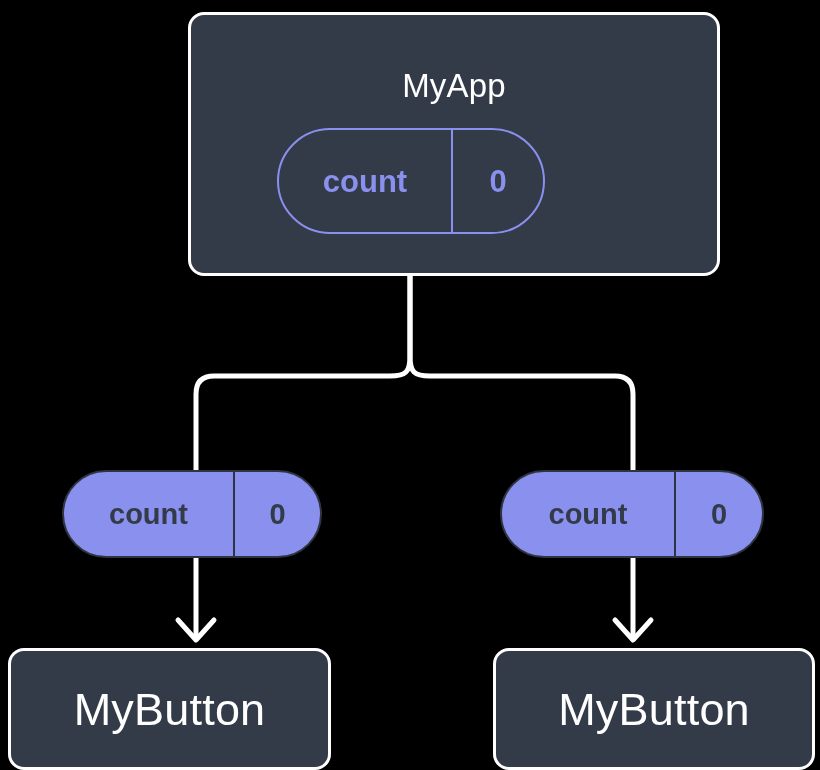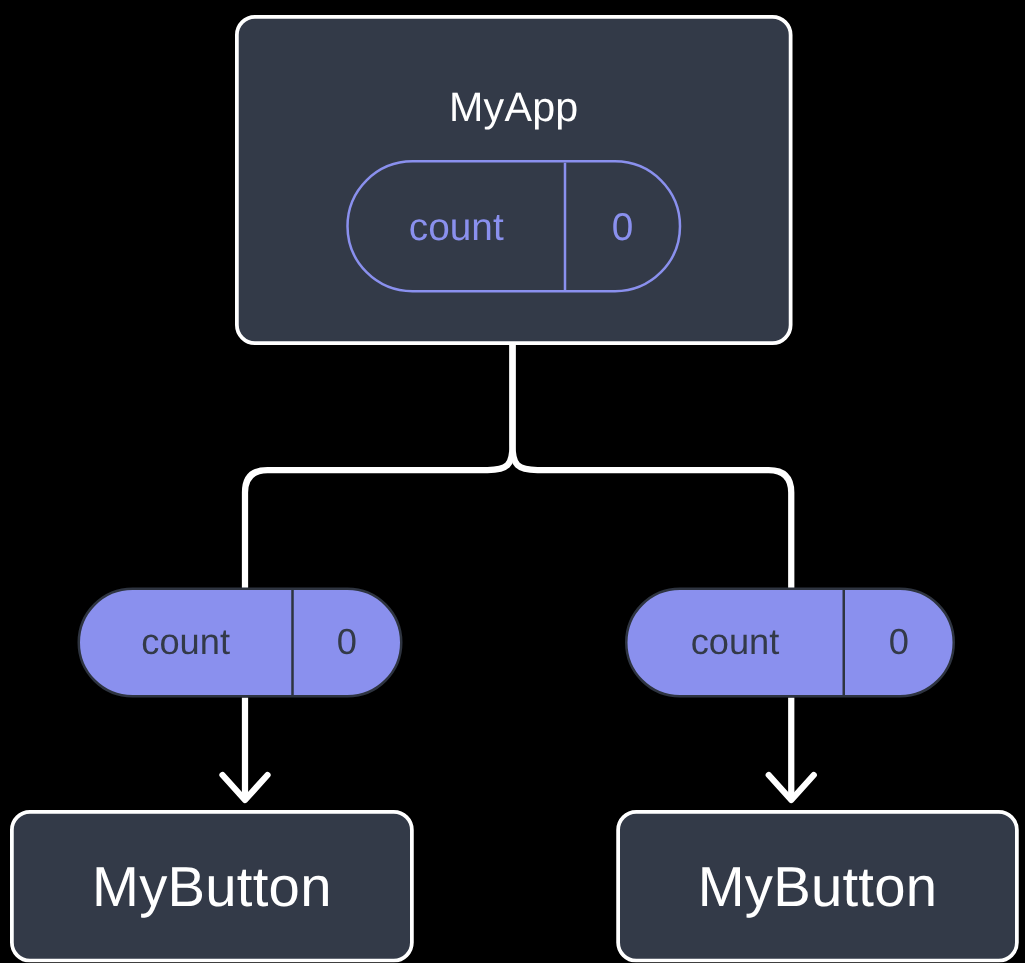--- a/index.html
+++ b/index.html
@@ -37,21 +37,21 @@
     font-weight: 400;
     letter-spacing: 0.2px;
     line-height: 1;
     white-space: nowrap;
   }
 
   
   #node-myapp {
     left: 188px;
     top: 12px;
-    width: 446px;
+    width: 532px;
     height: 264px;
   }
   #node-myapp .comp-title {
     margin-top: 54px;
   }
 
   
   .btn-box {
     justify-content: center;
   }
@@ -72,20 +72,21 @@
   }
 
   
   .pill {
     position: absolute;
     box-sizing: border-box;
     display: flex;
     align-items: stretch;
     border-radius: 999px;
     overflow: hidden;
+    font-weight: bold;
   }
   .pill .pill-key,
   .pill .pill-val {
     display: flex;
     align-items: center;
     justify-content: center;
     line-height: 1;
     white-space: nowrap;
   }
 

